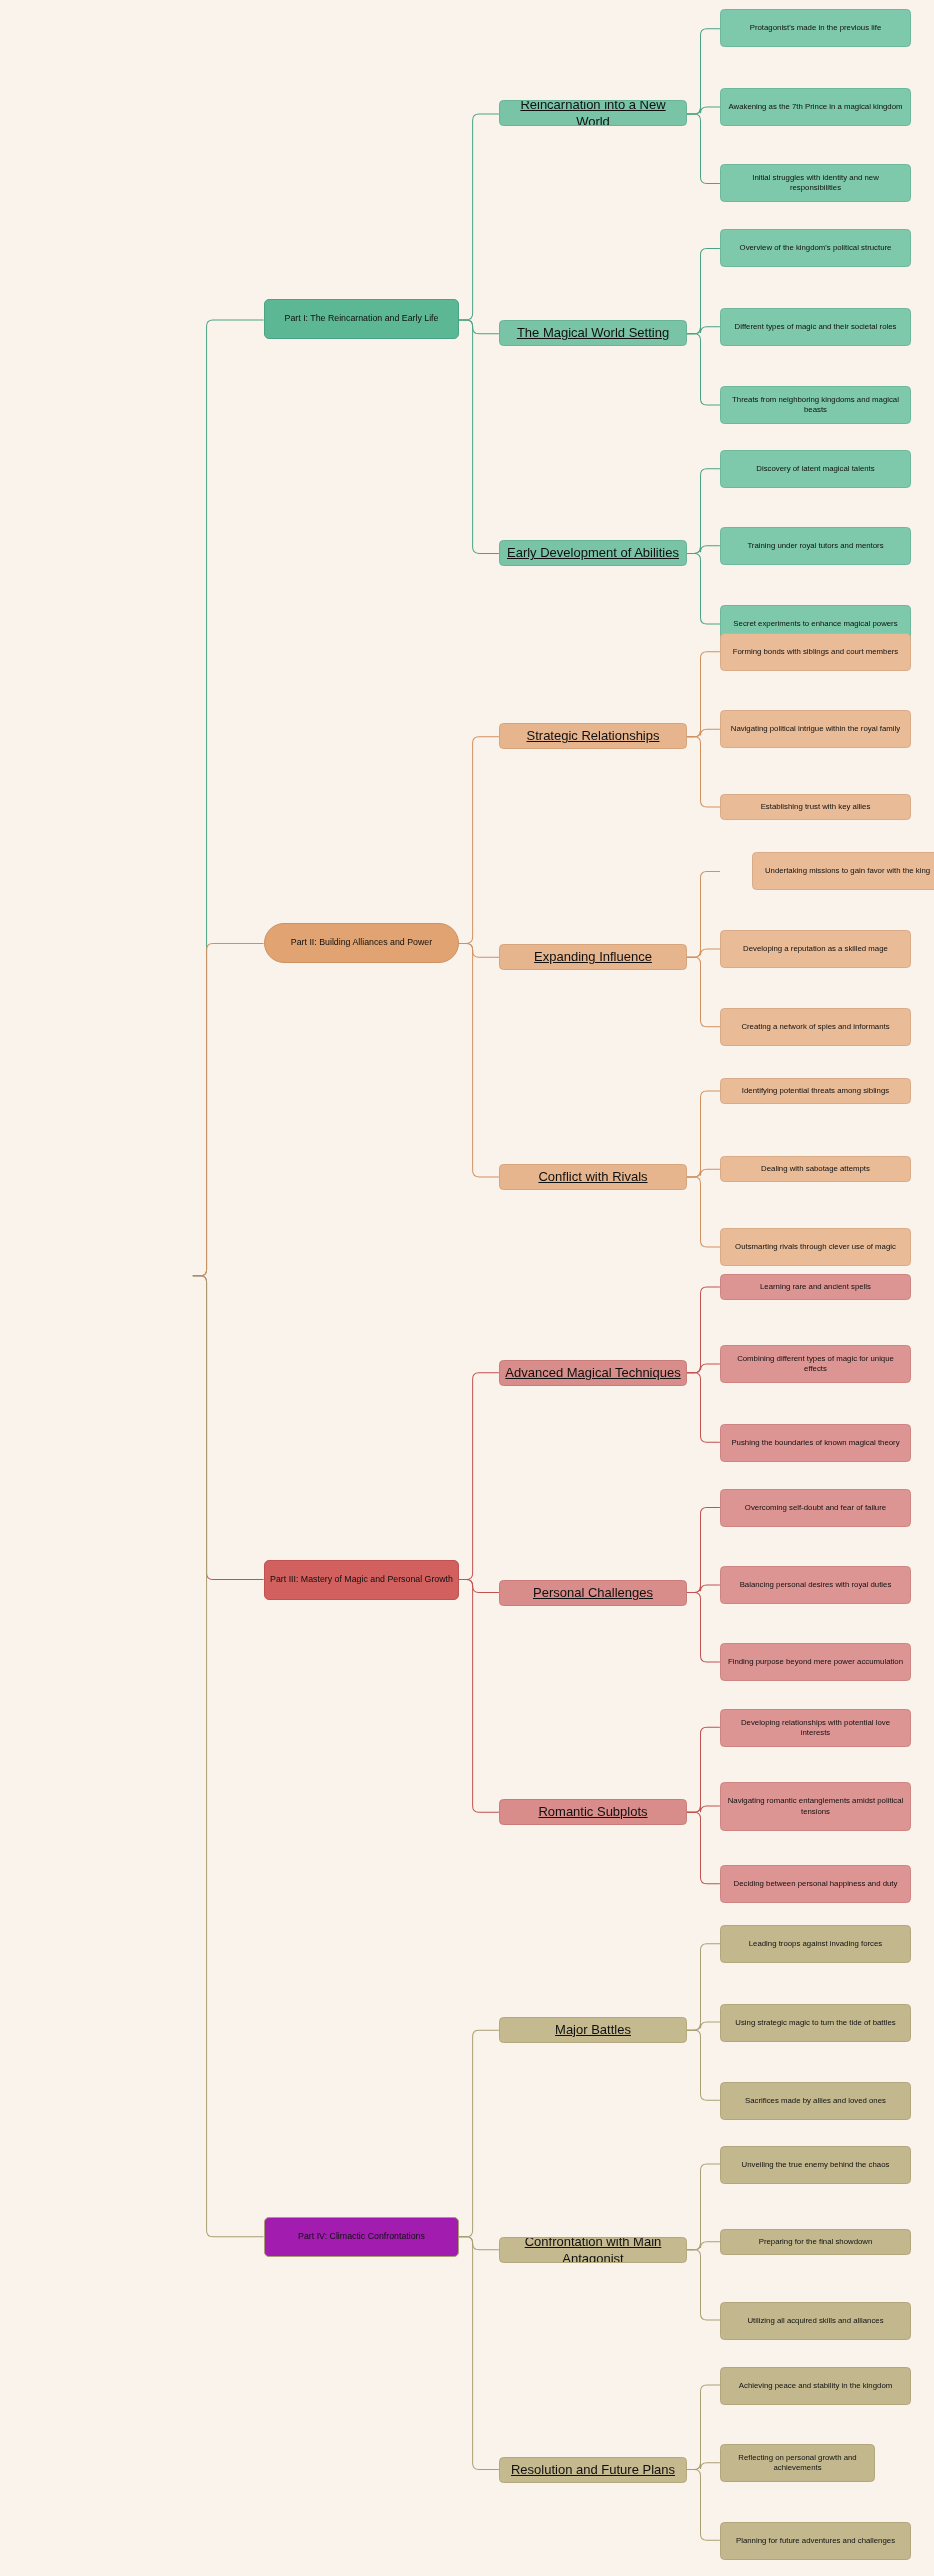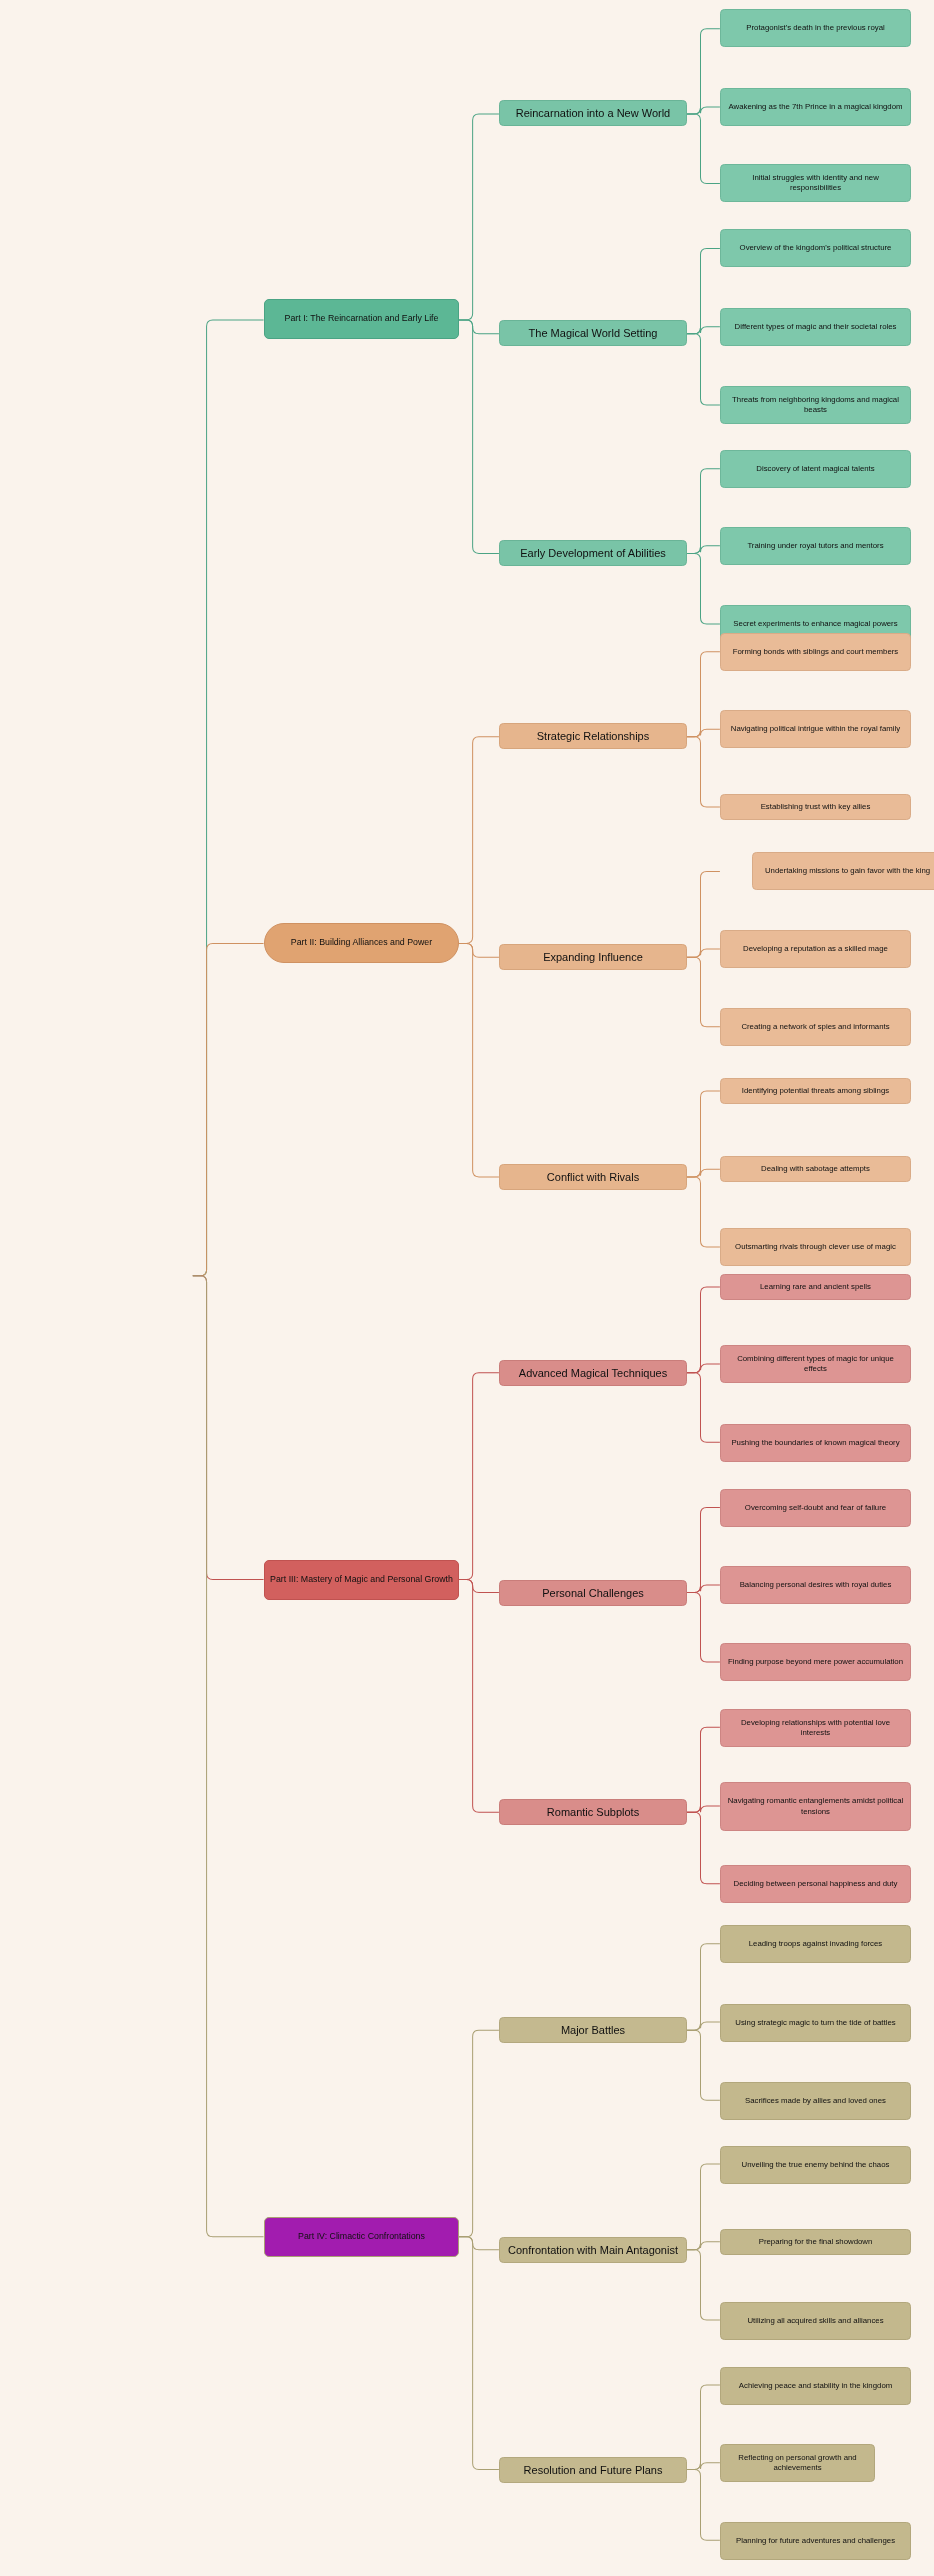--- a/index.html
+++ b/index.html
@@ -41,21 +41,21 @@
     border:0.6px solid #a1b795;
     font-size:8.5px;
   }
   
   .n-l1{ font-size:8.8px; border-radius:5px; }
   .l1-green{ background:#5cb795; border:0.6px solid #4aa384; }
   .l1-orange{ background:#e0a371; border:0.6px solid #cf9161; }
   .l1-red{ background:#d2605e; border:0.6px solid #c05250; }
   .l1-olive{ background:#a21caf; border:0.6px solid #a99f73;text-align:center; }
   
-  .n-l2{ font-size:11px; }
+  .n-l2{ font-size:13px;text-decoration:underline; }
   .l2-green{ background:#79c4a7; border:0.6px solid #69b497; }
   .l2-orange{ background:#e6b58d; border:0.6px solid #d7a57c; }
   .l2-red{ background:#d98d8a; border:0.6px solid #c97d7a; }
   .l2-olive{ background:#c4b98f; border:0.6px solid #b3a87e; }
   
   .n-l3{ font-size:7.8px; }
   .l3-green{ background:#7ec8ab; border:0.6px solid #6db79a; }
   .l3-orange{ background:#e9bb97; border:0.6px solid #d9ab87; }
   .l3-red{ background:#dd9593; border:0.6px solid #cd8583; }
   .l3-olive{ background:#c3b88d; border:0.6px solid #b2a77c; }
@@ -118,21 +118,21 @@
       <path d="M 1097 3944 L 1109 3944 Q 1119 3944 1119 3934 L 1119 3943 Q 1119 3933 1129 3933 L 1150 3933" fill="none" stroke="#a99f73" stroke-width="1.6"></path>
       <path d="M 1097 3944 L 1109 3944 Q 1119 3944 1119 3954 L 1119 4047 Q 1119 4057 1129 4057 L 1150 4057" fill="none" stroke="#a99f73" stroke-width="1.6"></path>
     </svg>
     <div class="node n-l1 l1-green" style="left: 264px; top: 299px; width: 195px; height: 40px;">
       <span>Part I: The Reincarnation and Early Life</span>
     </div>
     <div class="node n-l2 l2-green" style="left: 499px; top: 100px; width: 188px; height: 26px;">
       <span>Reincarnation into a New World</span>
     </div>
     <div class="node n-l3 l3-green" style="left: 720px; top: 9.4px; width: 191px; height: 38px;">
-      <span>Protagonist's death in the previous royal</span>
+      <span>Protagonist's made in the previous life</span>
     </div>
     <div class="node n-l3 l3-green" style="left: 720px; top: 88px; width: 191px; height: 38px;">
       <span>Awakening as the 7th Prince in a magical kingdom</span>
     </div>
     <div class="node n-l3 l3-green" style="left: 720px; top: 164px; width: 191px; height: 38px;">
       <span>Initial struggles with identity and new responsibilities</span>
     </div>
     <div class="node n-l2 l2-green" style="left: 499px; top: 320px; width: 188px; height: 26px;">
       <span>The Magical World Setting</span>
     </div>

